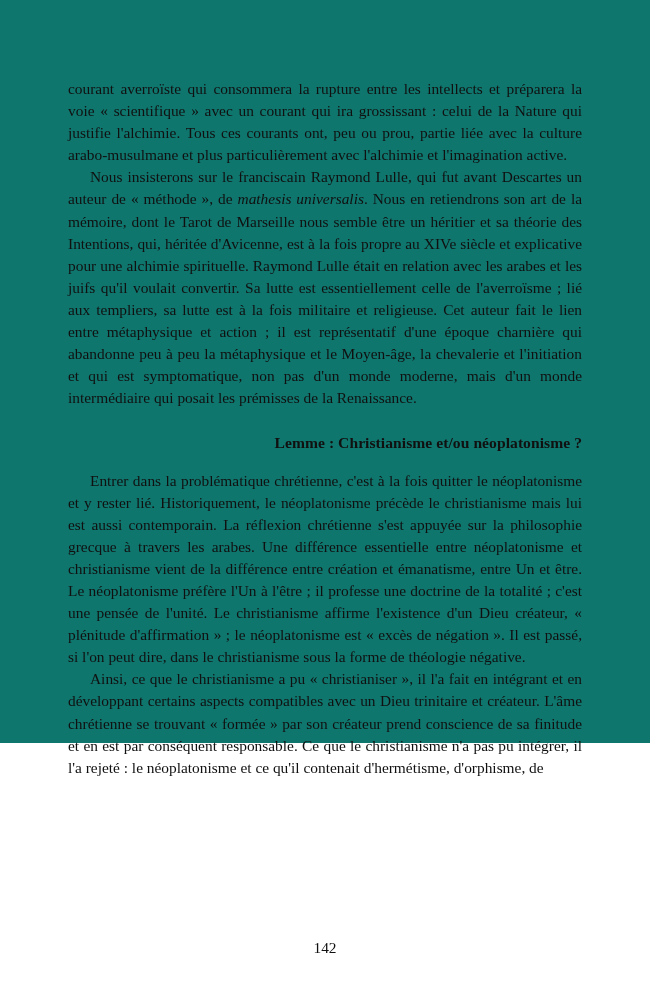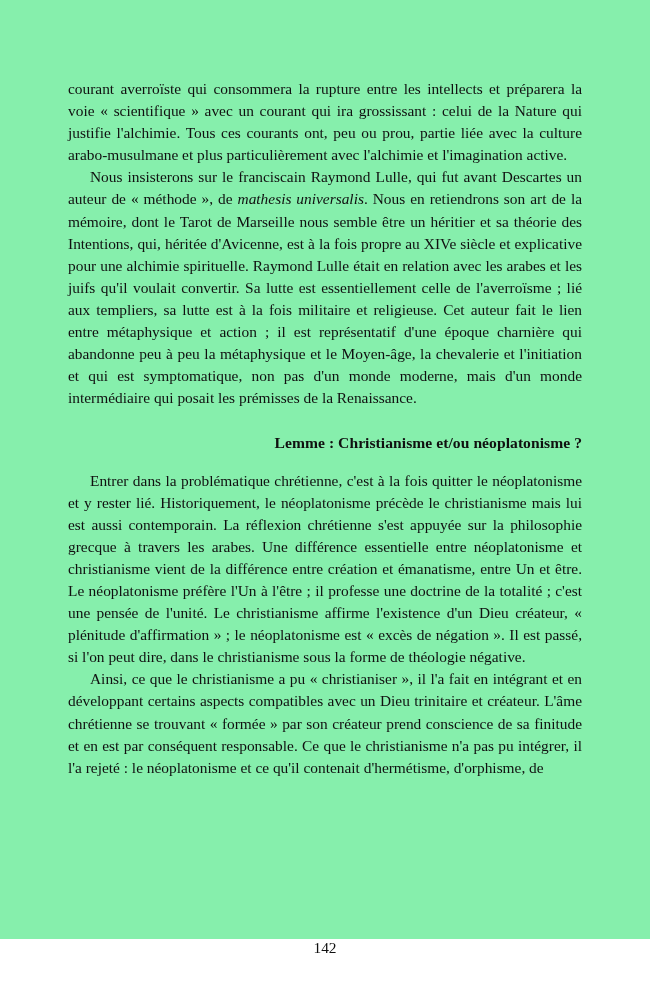--- a/index.html
+++ b/index.html
@@ -14,22 +14,22 @@
     font-family: "Liberation Serif", "DejaVu Serif", serif;
     color: #101010;
     overflow: hidden;
   }
 
   #page {
     position: absolute;
     left: 0;
     top: 0;
     width: 650px;
-    height: 939px;
-    background: #86efac;
+    height: 743px;
+    background: #0f766e;
   }
 
   #text-column {
     position: absolute;
     left: 68px;
     top: 78px;
     width: 514px;
   }
 
   p.body-par {

